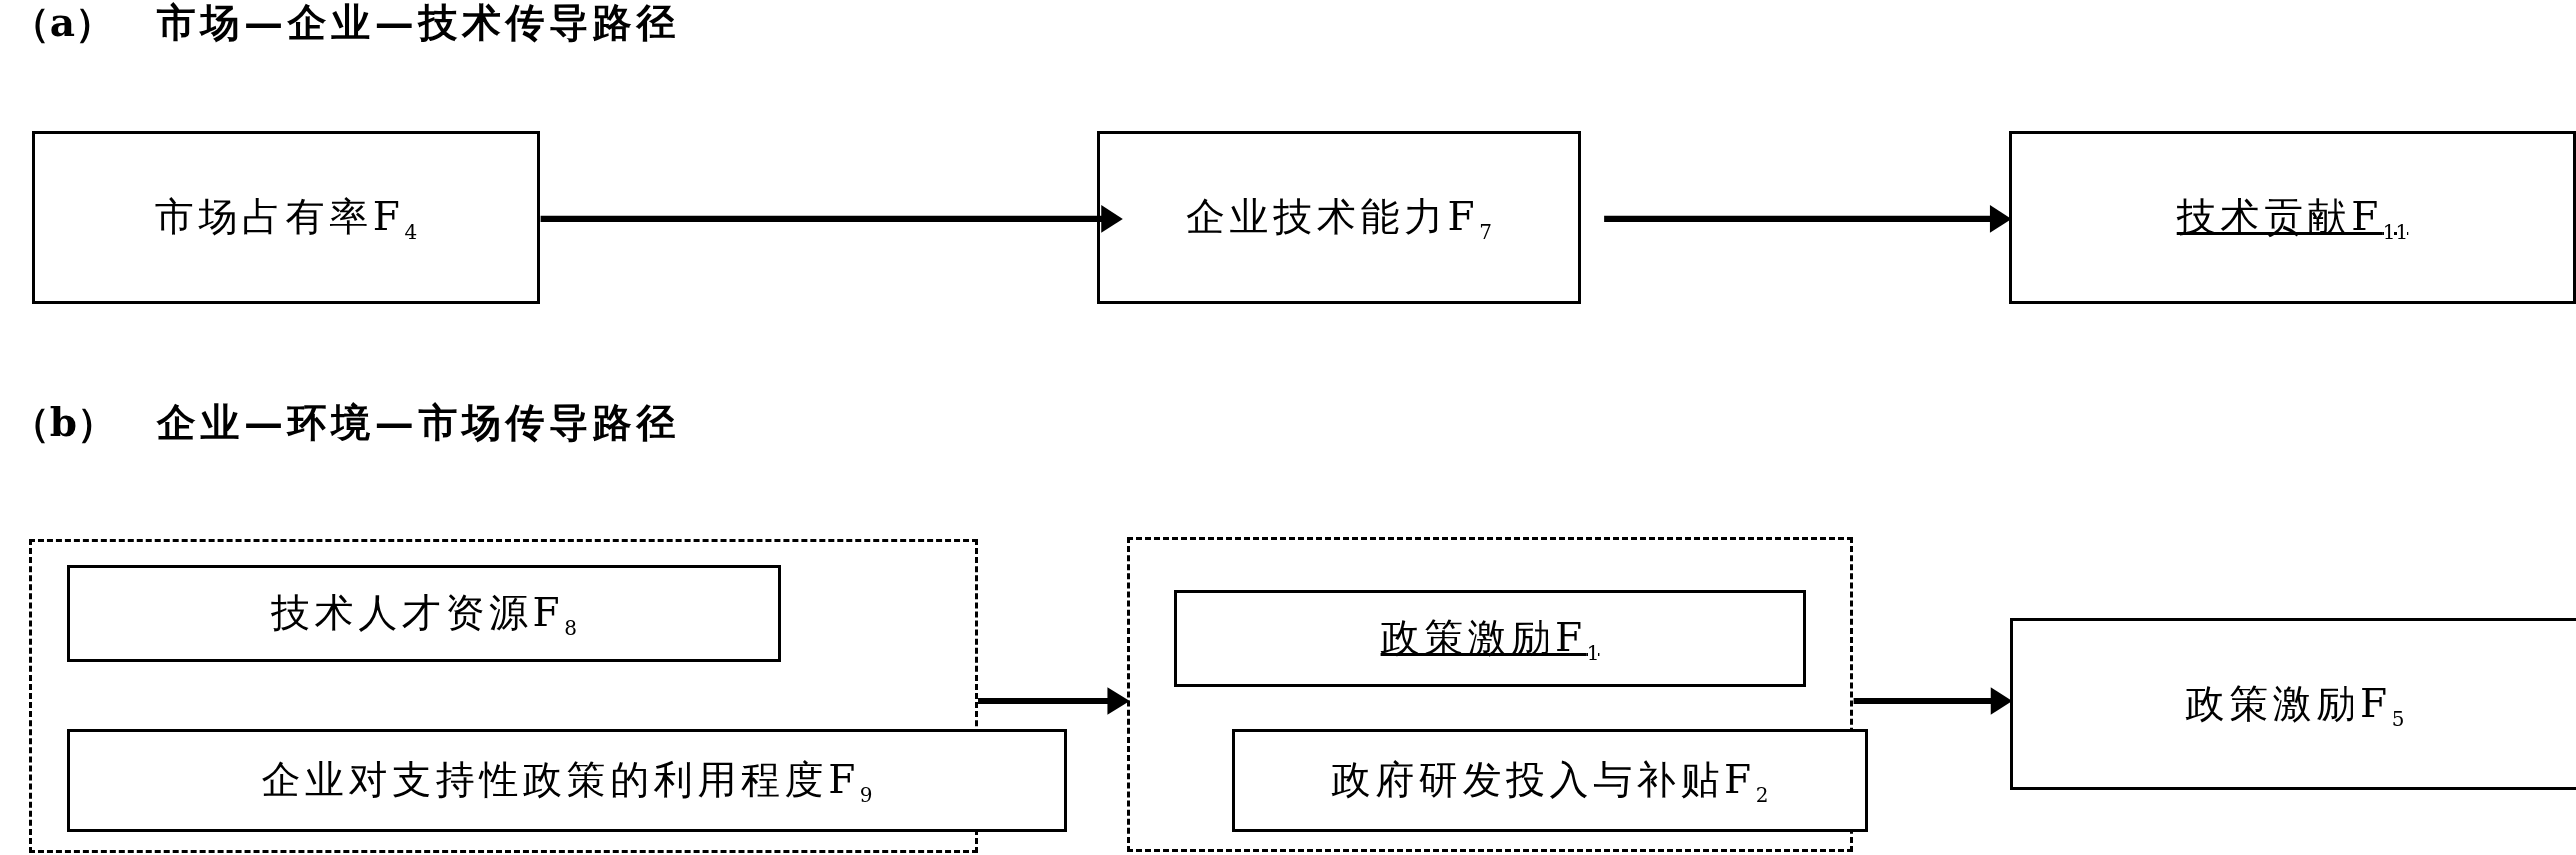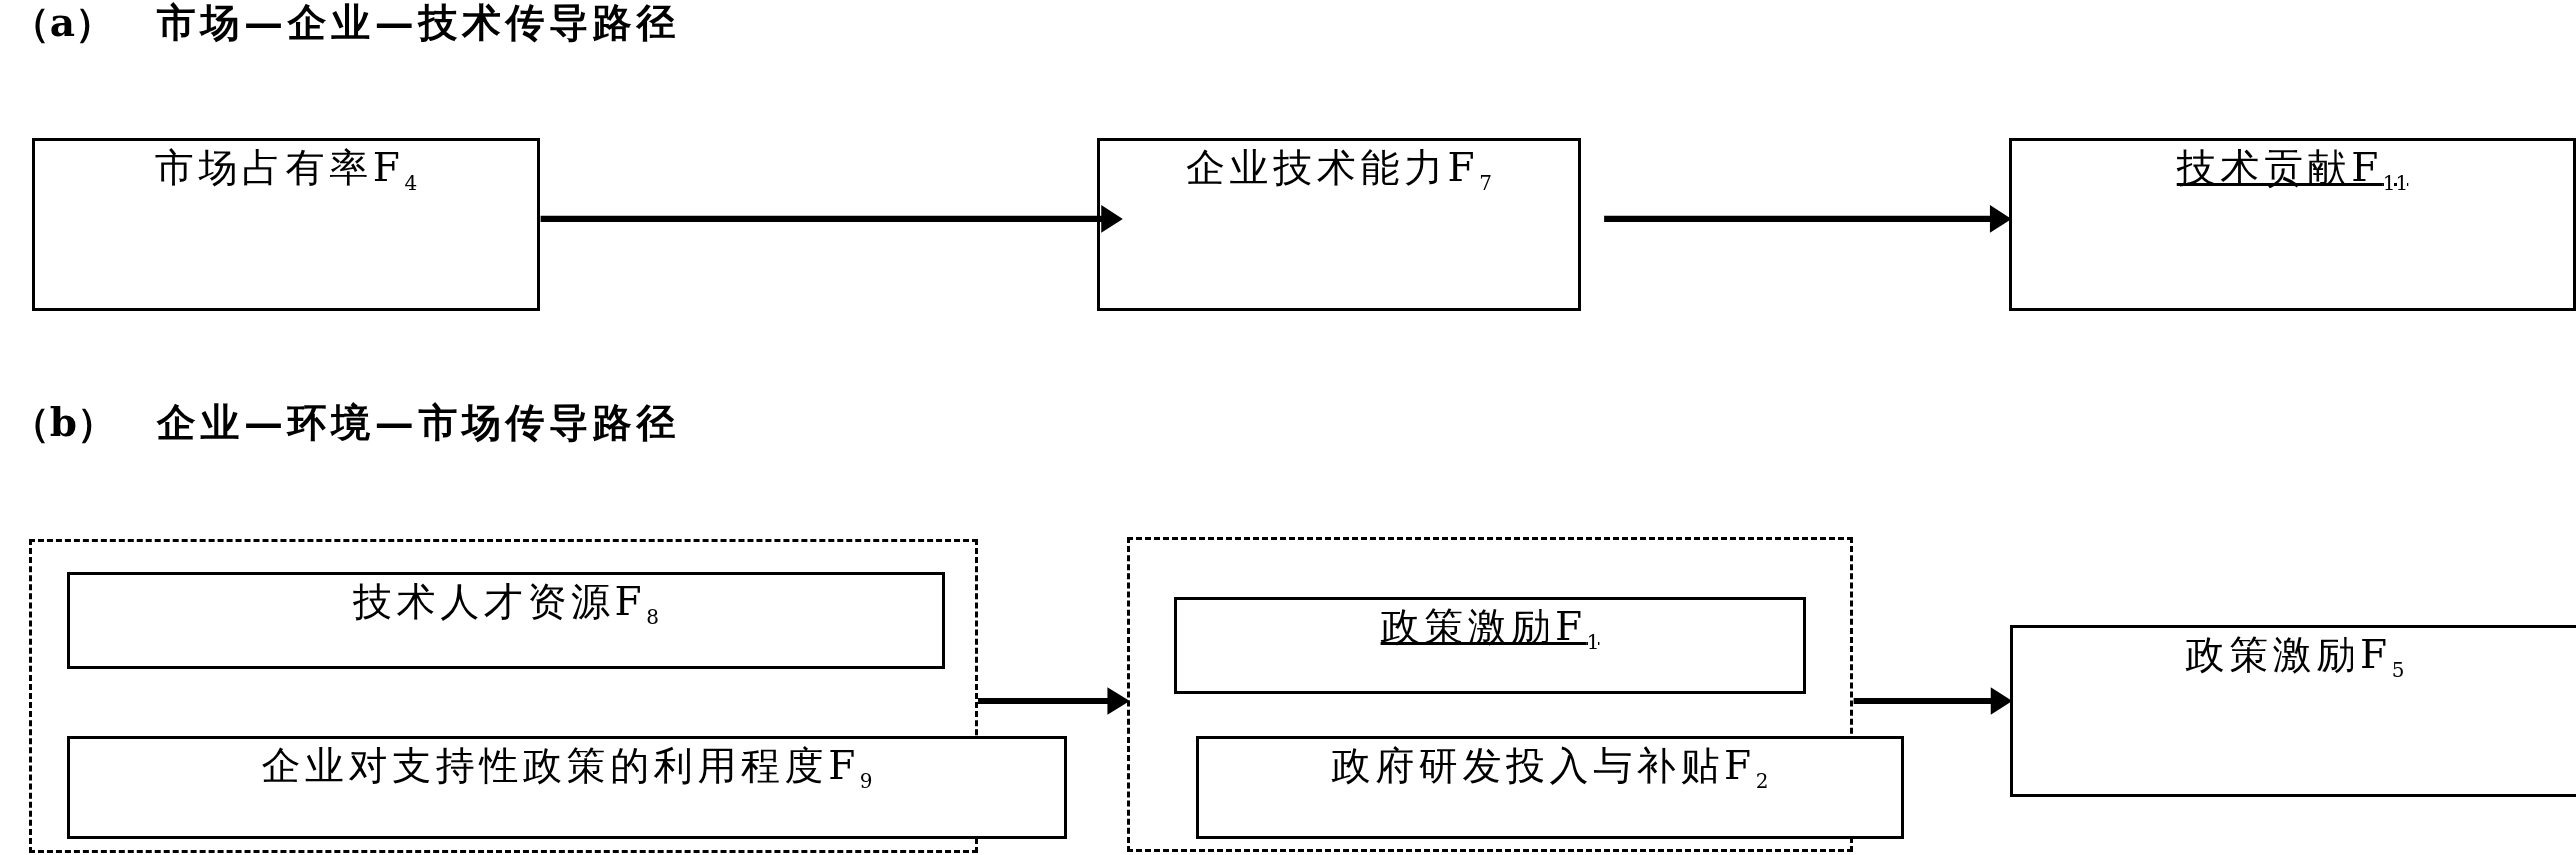--- a/index.html
+++ b/index.html
@@ -1,21 +1,21 @@
 <!DOCTYPE html>
 <html style="font-size:12.3px"><head>
 <meta charset="utf-8">
 <style>
   html, body { margin: 0; padding: 0; background: #ffffff; }
   body { width: 2576px; height: 856px; position: relative; overflow: hidden;
          font-family: "DejaVu Serif", "Liberation Serif", serif; color: #000; }
   .title { position: absolute; font-size: 39px; line-height: 46px; white-space: nowrap; letter-spacing: 4.6px; font-weight: bold; }
   .title .tag { display: inline-block; width: 146px; letter-spacing: 0; }
   .box { position: absolute; box-sizing: border-box; border: 3.9px solid #000; background: #fff;
-         display: flex; align-items: flex-start; justify-content: center; margin-top: 7px; }
+         display: flex; align-items: center; justify-content: center; }
   .box .label { font-size: 39px; letter-spacing: 4.6px; white-space: nowrap; }
   .box .label sub { font-size: 20px; letter-spacing: 0; vertical-align: -9.2px; }
   .dash { position: absolute; box-sizing: border-box; border: 3.9px dashed #000; }
   svg.arrows { position: absolute; left: 0; top: 0; }
 </style>
 </head>
 <body>
 
 <div class="title" style="left:10.8px; top:-1.5px;">
   <span class="tag">（a）</span><span>市场—企业—技术传导路径</span>
@@ -29,32 +29,32 @@
 </div>
 <div class="box" style="left:2009px; top:131px; width:567px; height:173px;text-decoration:underline;">
   <span class="label"><span>技术贡献F</span><sub>11</sub></span>
 </div>
 
 <div class="title" style="left:10.8px; top:399px;">
   <span class="tag">（b）</span><span>企业—环境—市场传导路径</span>
 </div>
 
 <div class="dash" style="left:29px; top:539px; width:949px; height:314px;"></div>
-<div class="box" style="left:67px; top:565px; width:878px; height:97px;">
+<div class="box" style="left:67px; top:565px; width:714px; height:97px;">
   <span class="label"><span>技术人才资源F</span><sub>8</sub></span>
 </div>
 <div class="box" style="left:67px; top:729px; width:1000px; height:103px;">
   <span class="label"><span>企业对支持性政策的利用程度F</span><sub>9</sub></span>
 </div>
 
 <div class="dash" style="left:1127px; top:537px; width:726px; height:315px;"></div>
 <div class="box" style="left:1174px; top:590px; width:632px; height:97px;text-decoration:underline;">
   <span class="label"><span>政策激励F</span><sub>1</sub></span>
 </div>
-<div class="box" style="left:1196px; top:729px; width:708px; height:103px;">
+<div class="box" style="left:1232px; top:729px; width:636px; height:103px;">
   <span class="label"><span>政府研发投入与补贴F</span><sub>2</sub></span>
 </div>
 
 <div class="box" style="left:2010px; top:618px; width:570px; height:172px;">
   <span class="label"><span>政策激励F</span><sub>5</sub></span>
 </div>
 
 <svg class="arrows" width="2576" height="856" viewBox="0 0 3345 1111">
   <g>
     <line x1="702" y1="284" x2="1432" y2="284" stroke="#000" stroke-width="8"></line>

